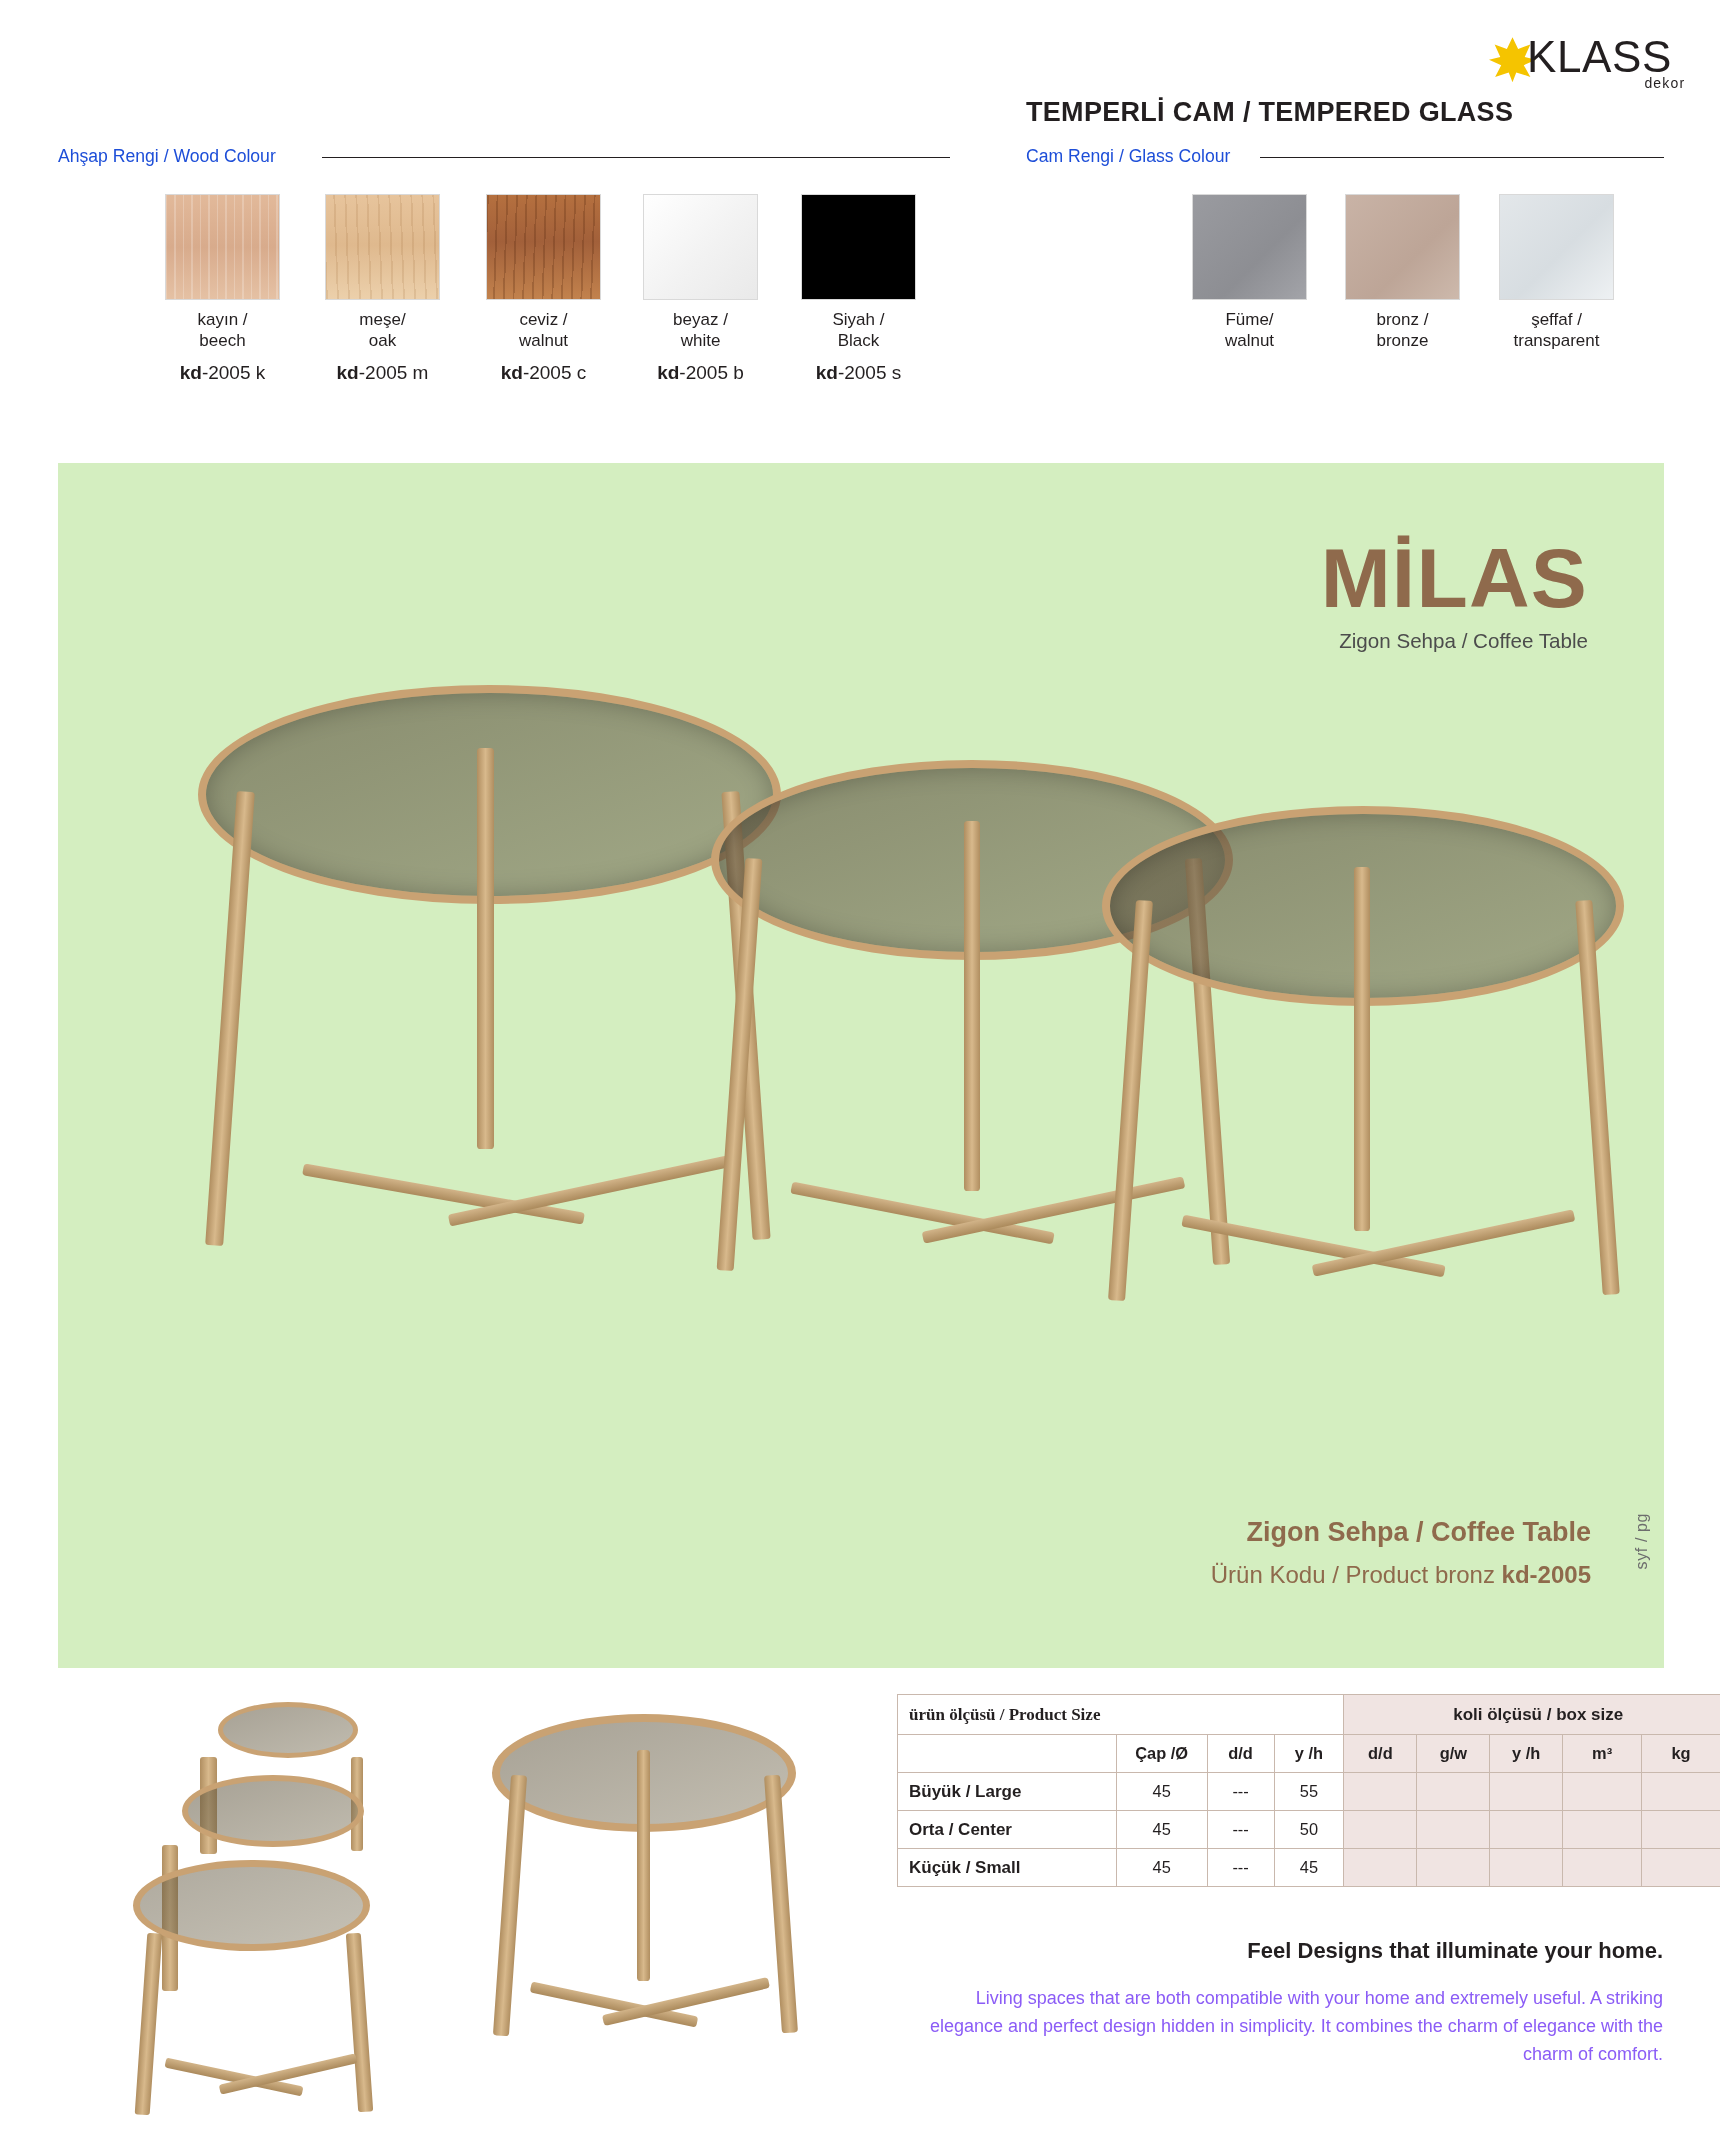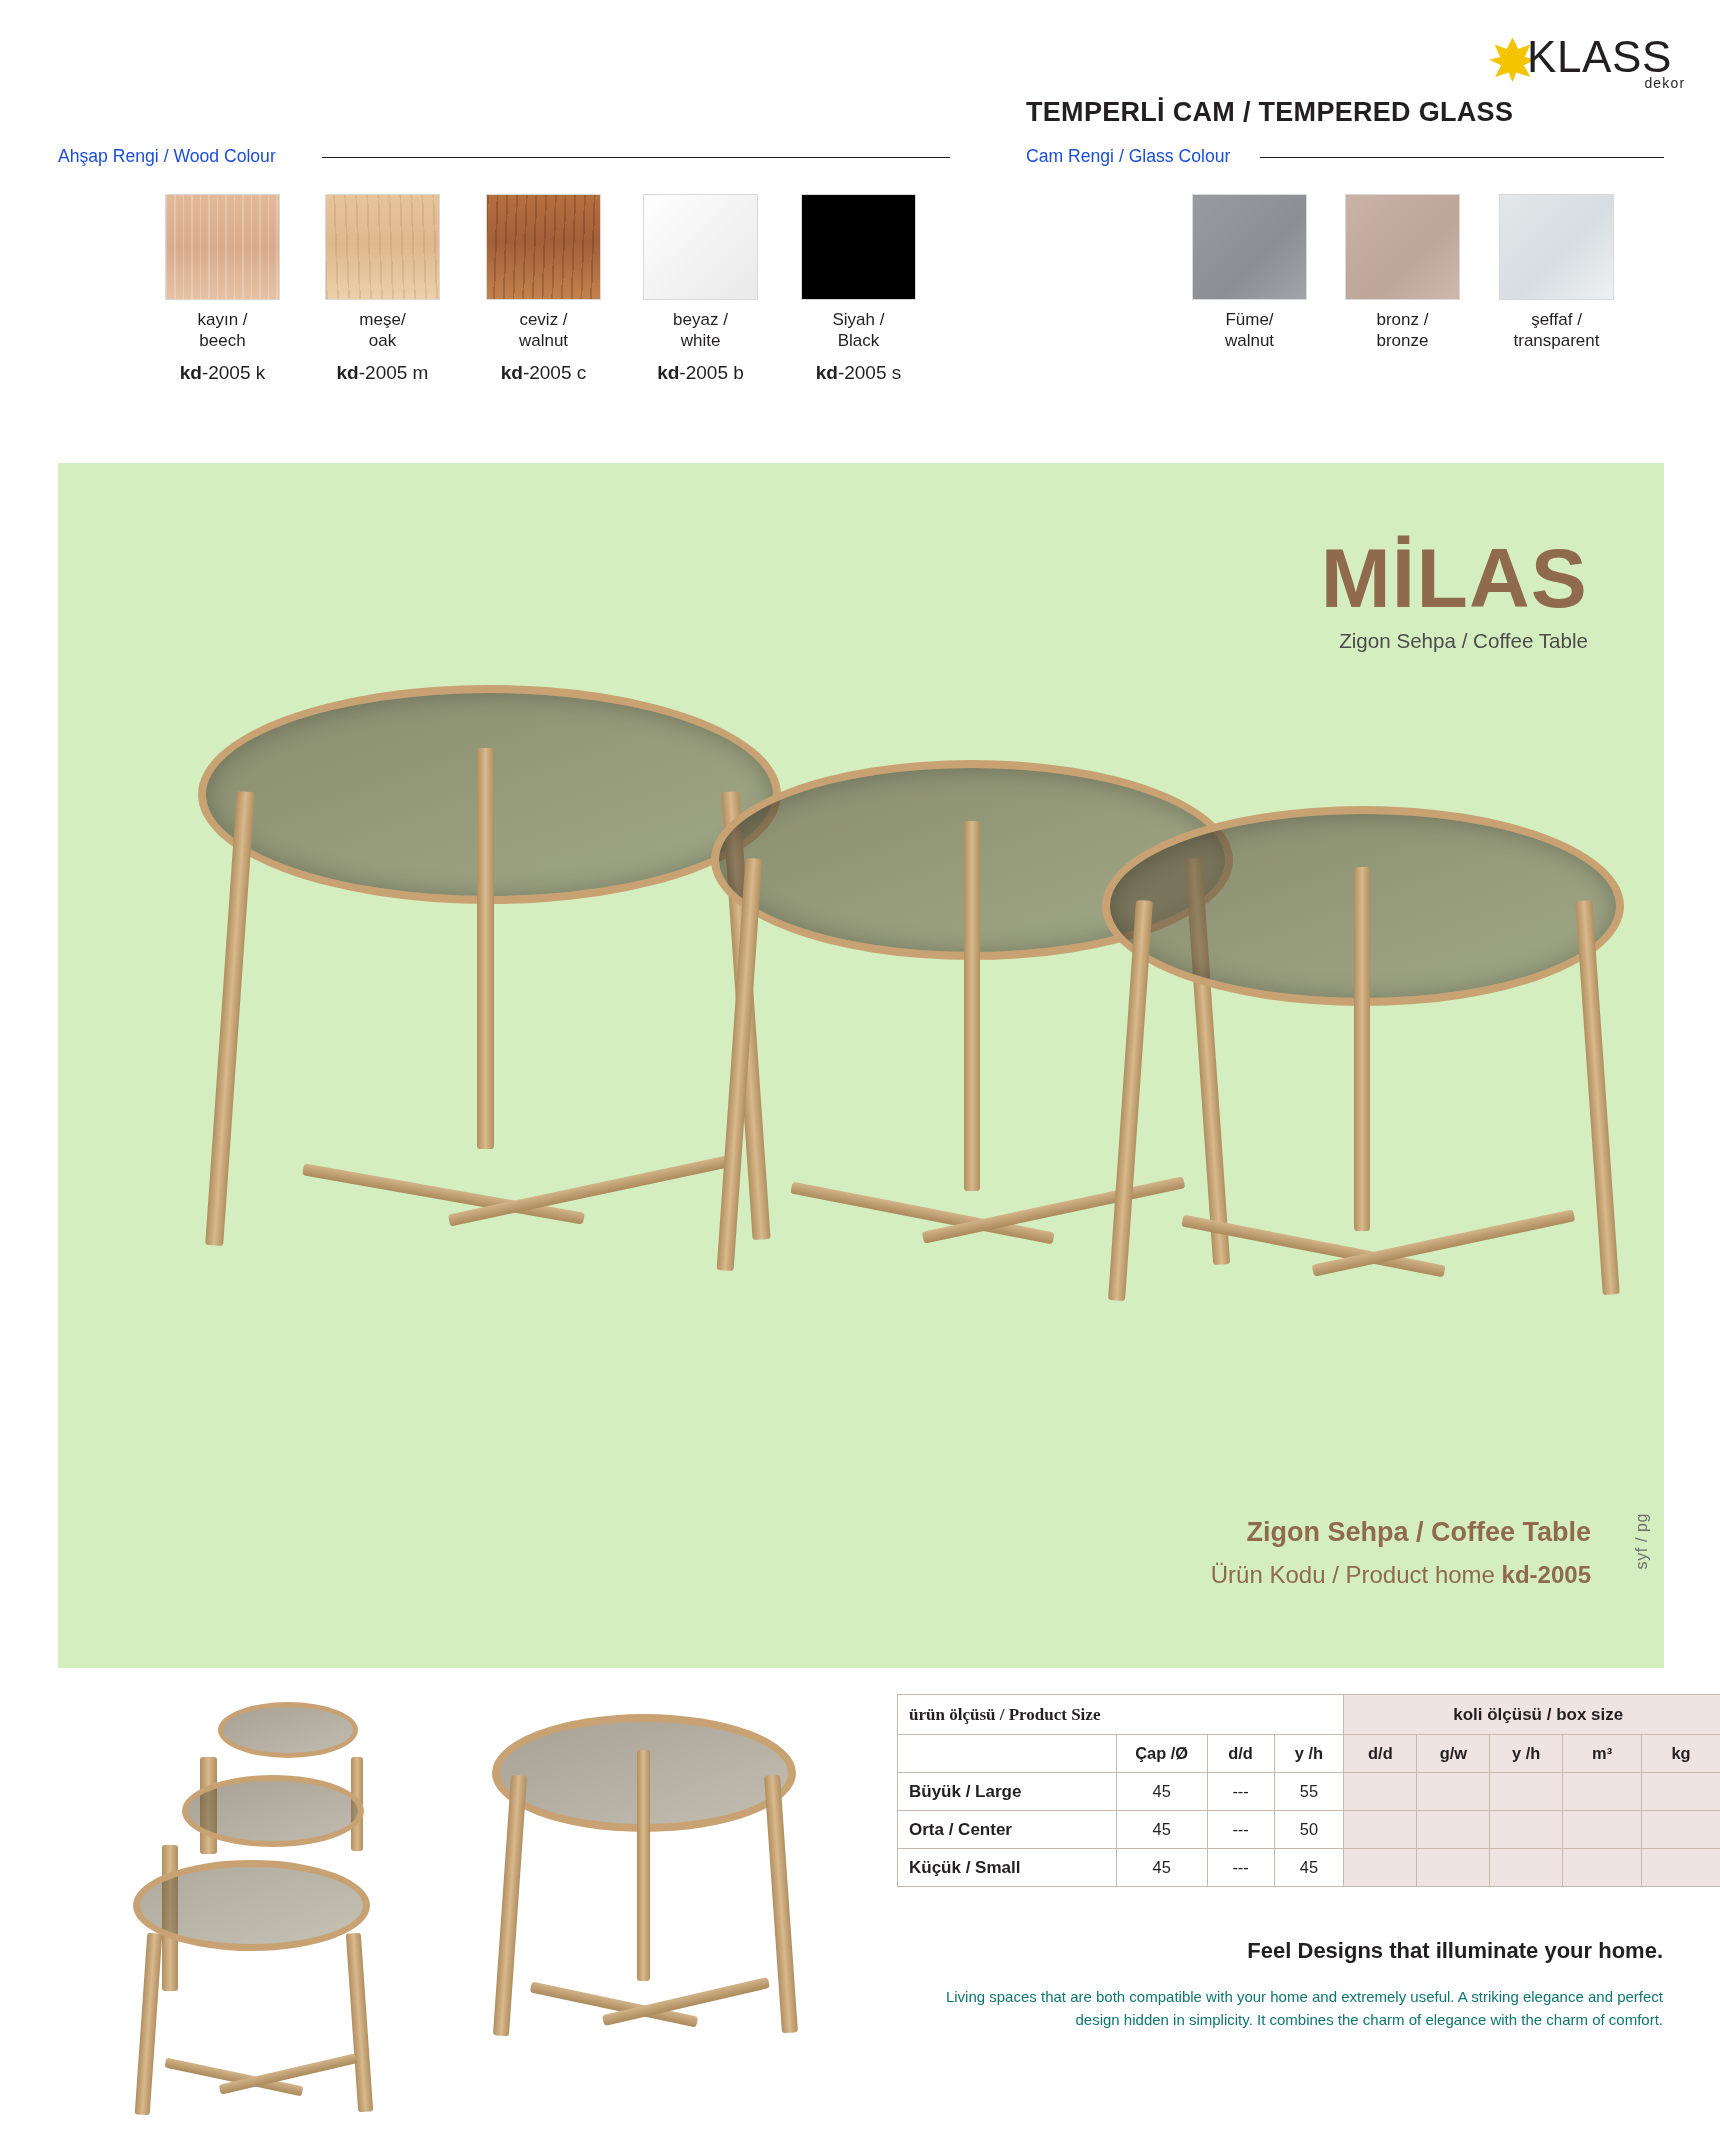--- a/index.html
+++ b/index.html
@@ -247,23 +247,23 @@
     font-size: 22px;
     font-weight: bold;
     color: #231f20;
     text-align: right;
   }
   .blurb {
     position: absolute;
     right: 58px; top: 1985px;
     width: 765px;
     text-align: right;
-    font-size: 15px;
+    font-size: 18px;
     line-height: 1.55;
-    color: #0f766e;
+    color: #8b5cf6;
   }
 </style>
 </head>
 <body>
 
 <div class="top">
 
   <div class="logo">
     <div class="logo-leaf"></div>
     <div class="logo-text">KLASS</div>
@@ -389,21 +389,21 @@
   <div class="hero-title">
     <div class="milas">MİLAS</div>
     <div class="sub">Zigon Sehpa / Coffee Table</div>
   </div>
 
   <div class="page-mark">syf / pg</div>
 
   <div class="hero-foot">
     <div class="l1">Zigon Sehpa / Coffee Table</div>
     <div class="l2">
-      <span>Ürün Kodu /  Product home </span><b>kd</b><b>-2005</b>
+      <span>Ürün Kodu /  Product bronz </span><b>kd</b><b>-2005</b>
     </div>
   </div>
 </div>
 
 <div class="bottom">
 
   <div class="thumb" style="left:109px; top:21px; width:279px; height:437px;">
     <div style="position:absolute;left:109px;top:6px;width:140px;height:56px;border-radius:50%;border:5.5px solid #c9a273;background:linear-gradient(160deg,rgba(95,85,62,.55),rgba(130,120,95,.5));"></div>
     <div style="position:absolute;left:91px;top:61px;width:17px;height:97px;background:linear-gradient(90deg,#b08e60,#d8b98c,#b08e60);border-radius:3px;"></div>
     <div style="position:absolute;left:242px;top:61px;width:12px;height:94px;background:linear-gradient(90deg,#b08e60,#d8b98c,#b08e60);border-radius:3px;"></div>

